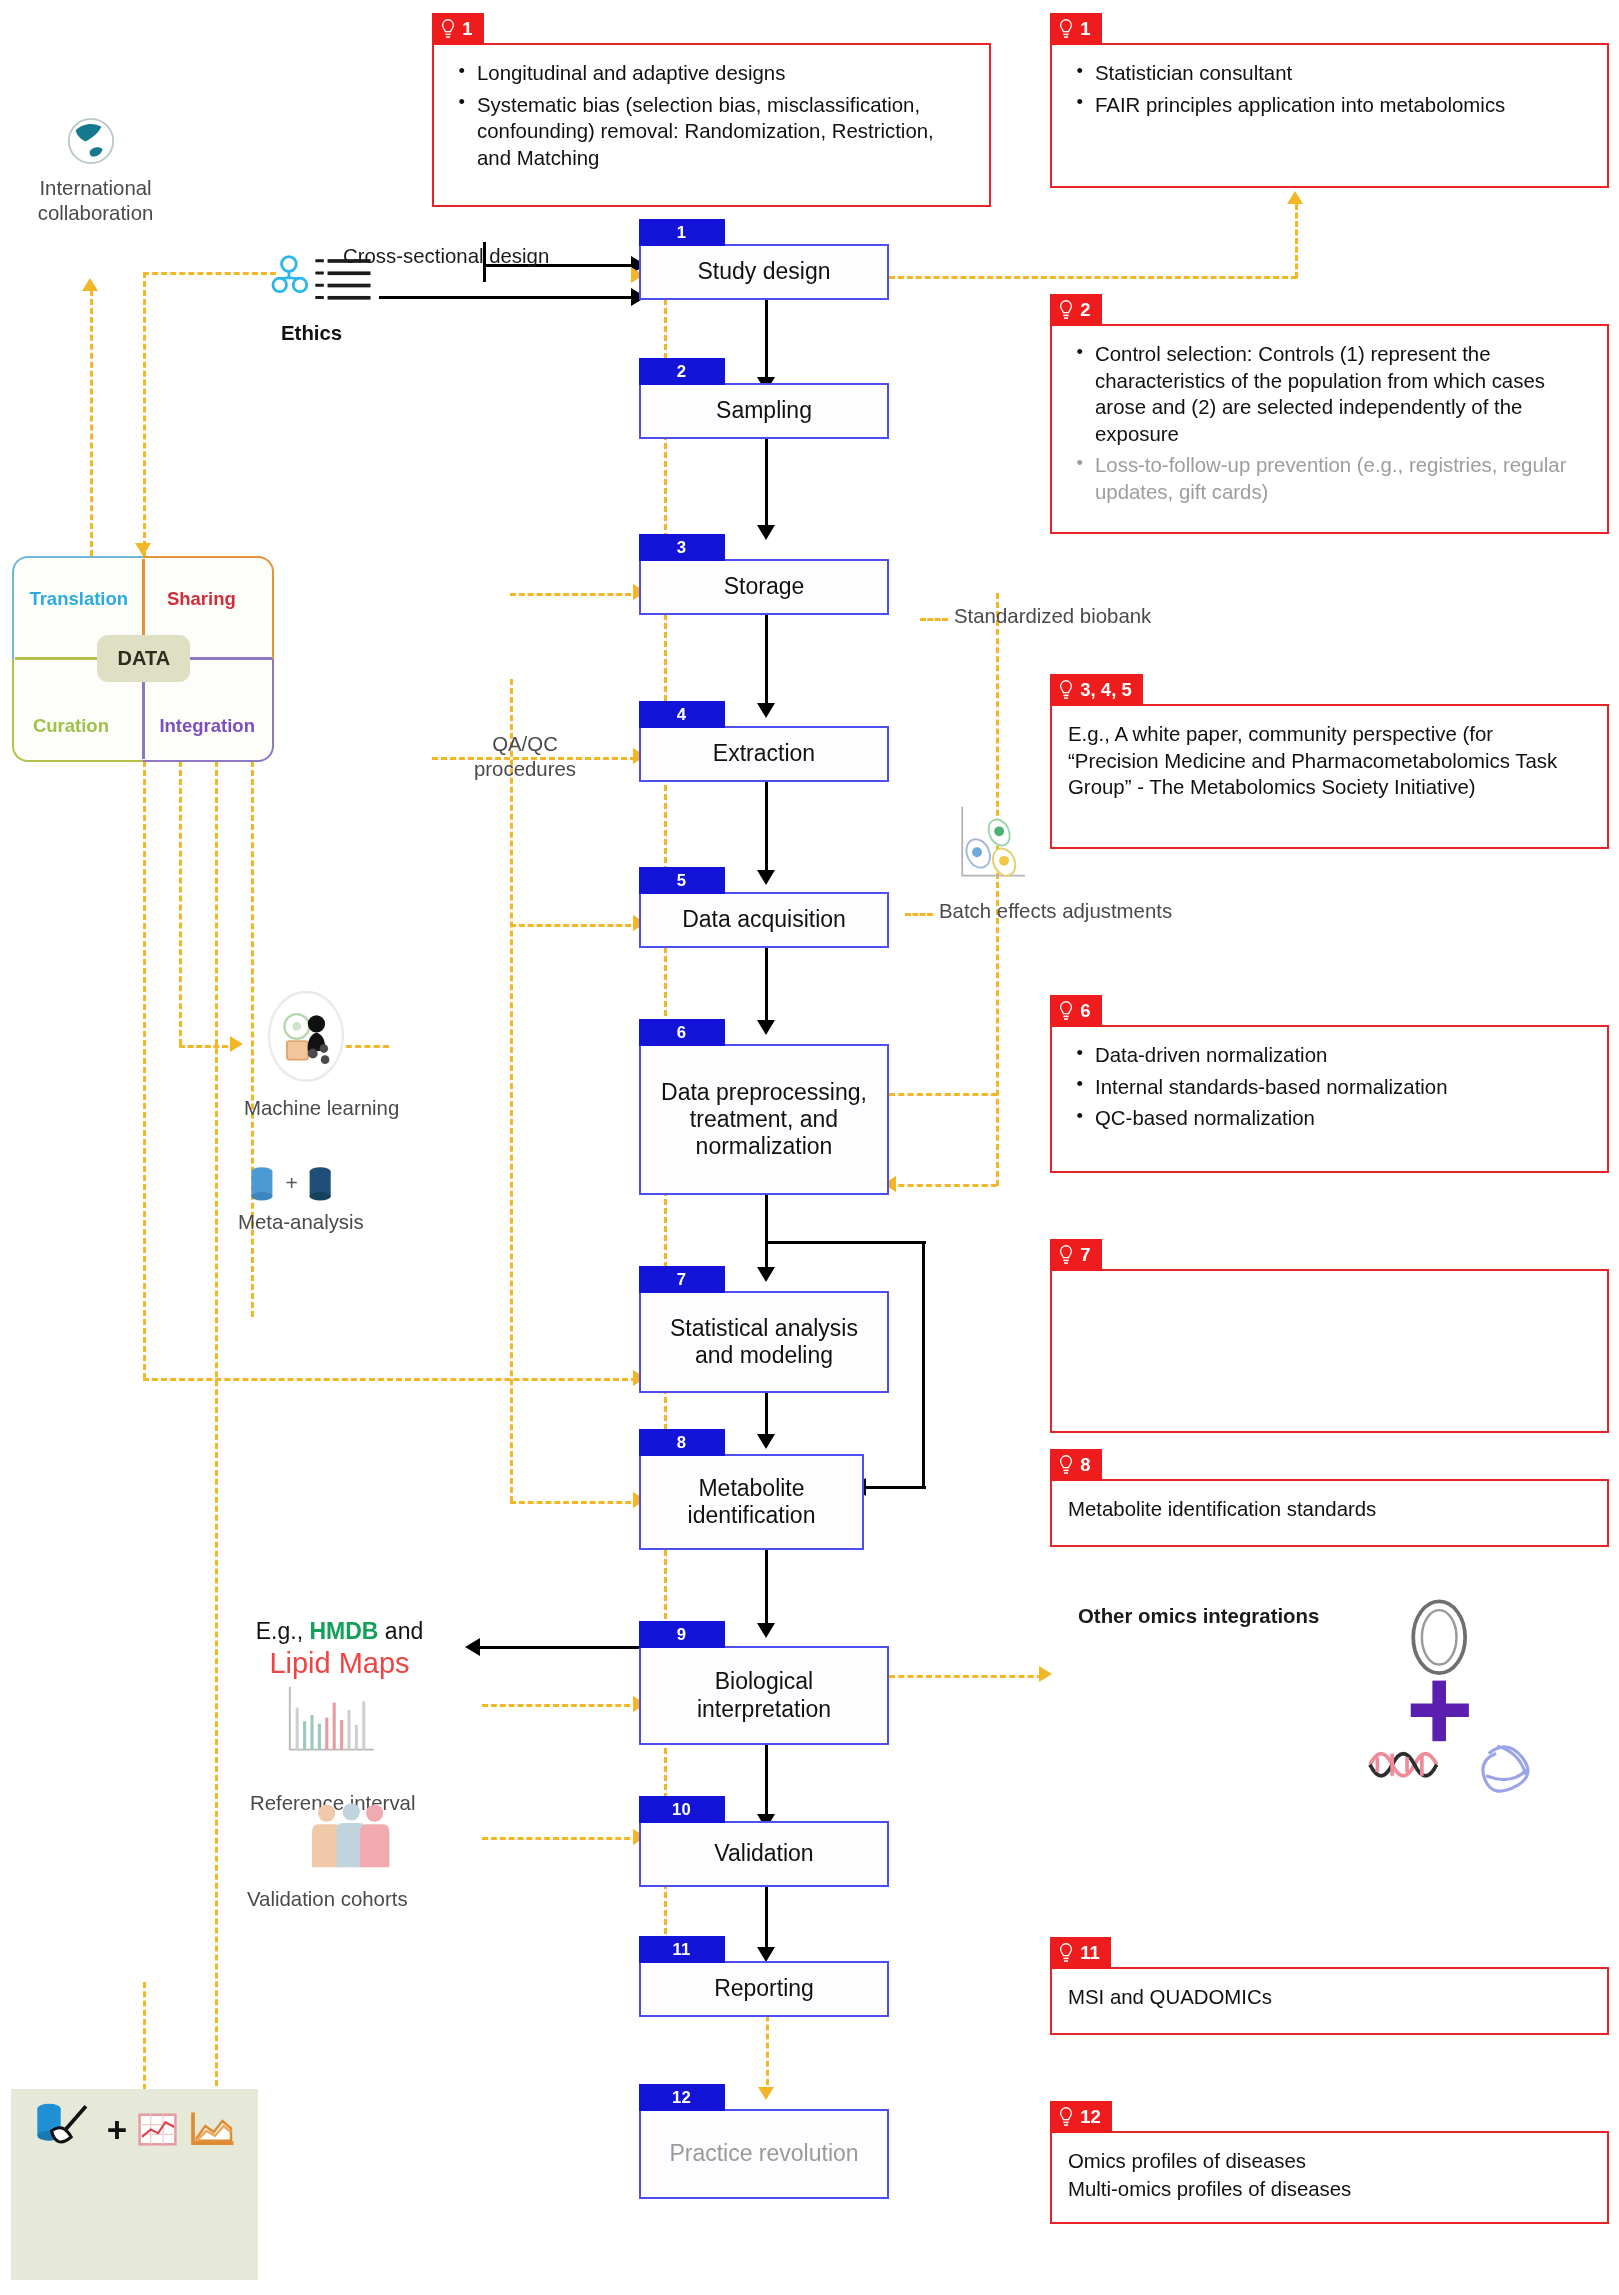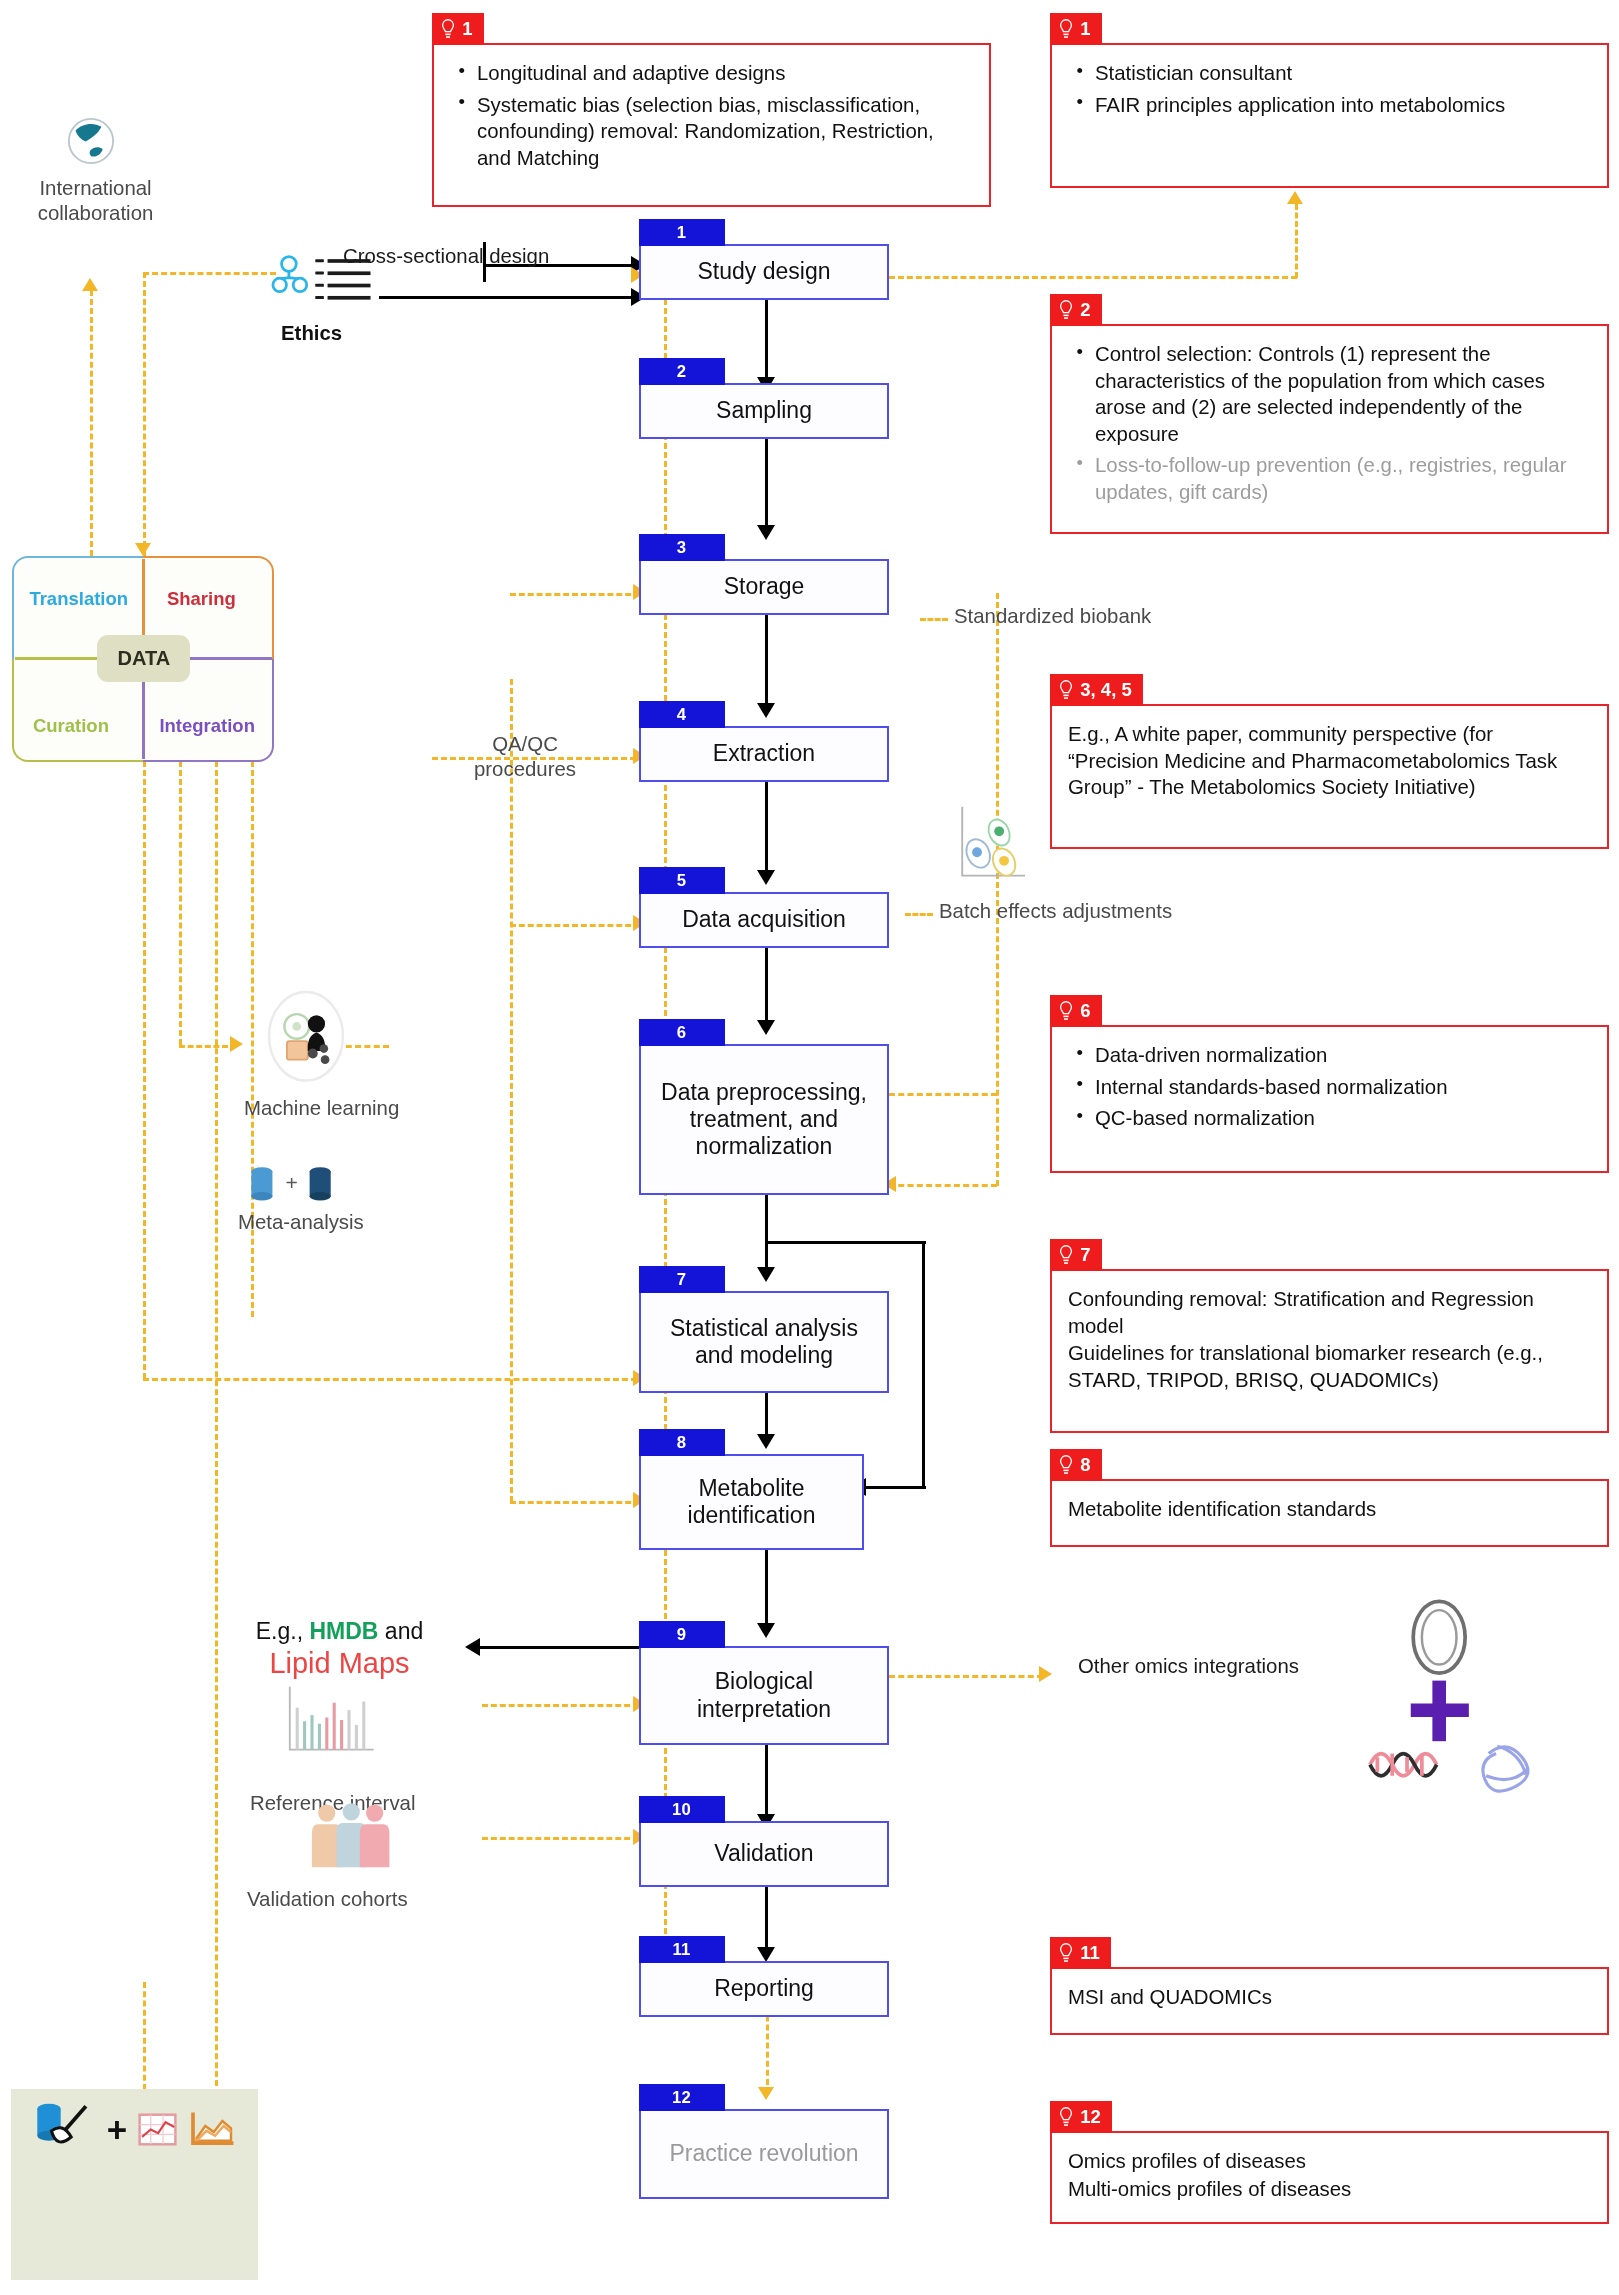--- a/index.html
+++ b/index.html
@@ -340,21 +340,21 @@
           <path d="M64 34 h28 q10 0 10 14 v58 h-48 v-58 q0 -14 10 -14 Z"></path>
         </g>
       <g fill="#f0aab0">
           <circle cx="116" cy="18" r="14"></circle>
           <path d="M102 36 h28 q10 0 10 14 v56 h-48 v-56 q0 -14 10 -14 Z"></path>
         </g>
     </svg>
   </div>
   <div class="lbl" style="left:247px;top:1887px;white-space:nowrap;">Validation cohorts</div>
 
-  <div class="lbl dark" style="left:1078px;top:1654px;white-space:nowrap;">Other omics integrations</div>
+  <div class="lbl dark" style="left:1078px;top:1604px;white-space:nowrap;font-weight:bold;">Other omics integrations</div>
 
   <div style="position:absolute;left:1365px;top:1599px;">
     <svg width="204" height="204" viewBox="0 0 330 330">
       <ellipse cx="120" cy="62" rx="42" ry="58" fill="#fff" stroke="#6f6f6f" stroke-width="6"></ellipse>
       <ellipse cx="120" cy="62" rx="28" ry="44" fill="#fff" stroke="#9a9a9a" stroke-width="4"></ellipse>
       <g stroke="#5b1fb0" stroke-width="22" stroke-linecap="butt">
         <line x1="120" y1="132" x2="120" y2="230"></line>
         <line x1="74" y1="180" x2="168" y2="180"></line>
       </g>
       <g stroke-width="6" fill="none">
@@ -517,24 +517,20 @@
   </div>
 
   <div class="tip" style="left:1050px;top:1269px;width:559px;height:164px;">
     <div class="tiphead">
       <svg class="bulbicon" viewBox="0 0 20 26">
         <path d="M10 1 a7 7 0 0 1 7 7 c0 4 -3 5.5 -3.6 8.5 h-6.8 C6 13.5 3 12 3 8 a7 7 0 0 1 7 -7 Z" fill="none" stroke="#fff" stroke-width="1.7"></path>
         <rect x="6.6" y="19" width="6.8" height="2" fill="#fff"></rect>
           <rect x="7.4" y="22.5" width="5.2" height="2" fill="#fff"></rect>
       </svg>
       <span>7</span>
-    </div>
-    <div class="body">
-      <p>Confounding removal: Stratification and Regression model</p>
-      <p>Guidelines for translational biomarker research (e.g., STARD, TRIPOD, BRISQ, QUADOMICs)</p>
     </div>
   </div>
 
   <div class="tip" style="left:1050px;top:1479px;width:559px;height:68px;">
     <div class="tiphead">
       <svg class="bulbicon" viewBox="0 0 20 26">
         <path d="M10 1 a7 7 0 0 1 7 7 c0 4 -3 5.5 -3.6 8.5 h-6.8 C6 13.5 3 12 3 8 a7 7 0 0 1 7 -7 Z" fill="none" stroke="#fff" stroke-width="1.7"></path>
         <rect x="6.6" y="19" width="6.8" height="2" fill="#fff"></rect>
           <rect x="7.4" y="22.5" width="5.2" height="2" fill="#fff"></rect>
       </svg>

